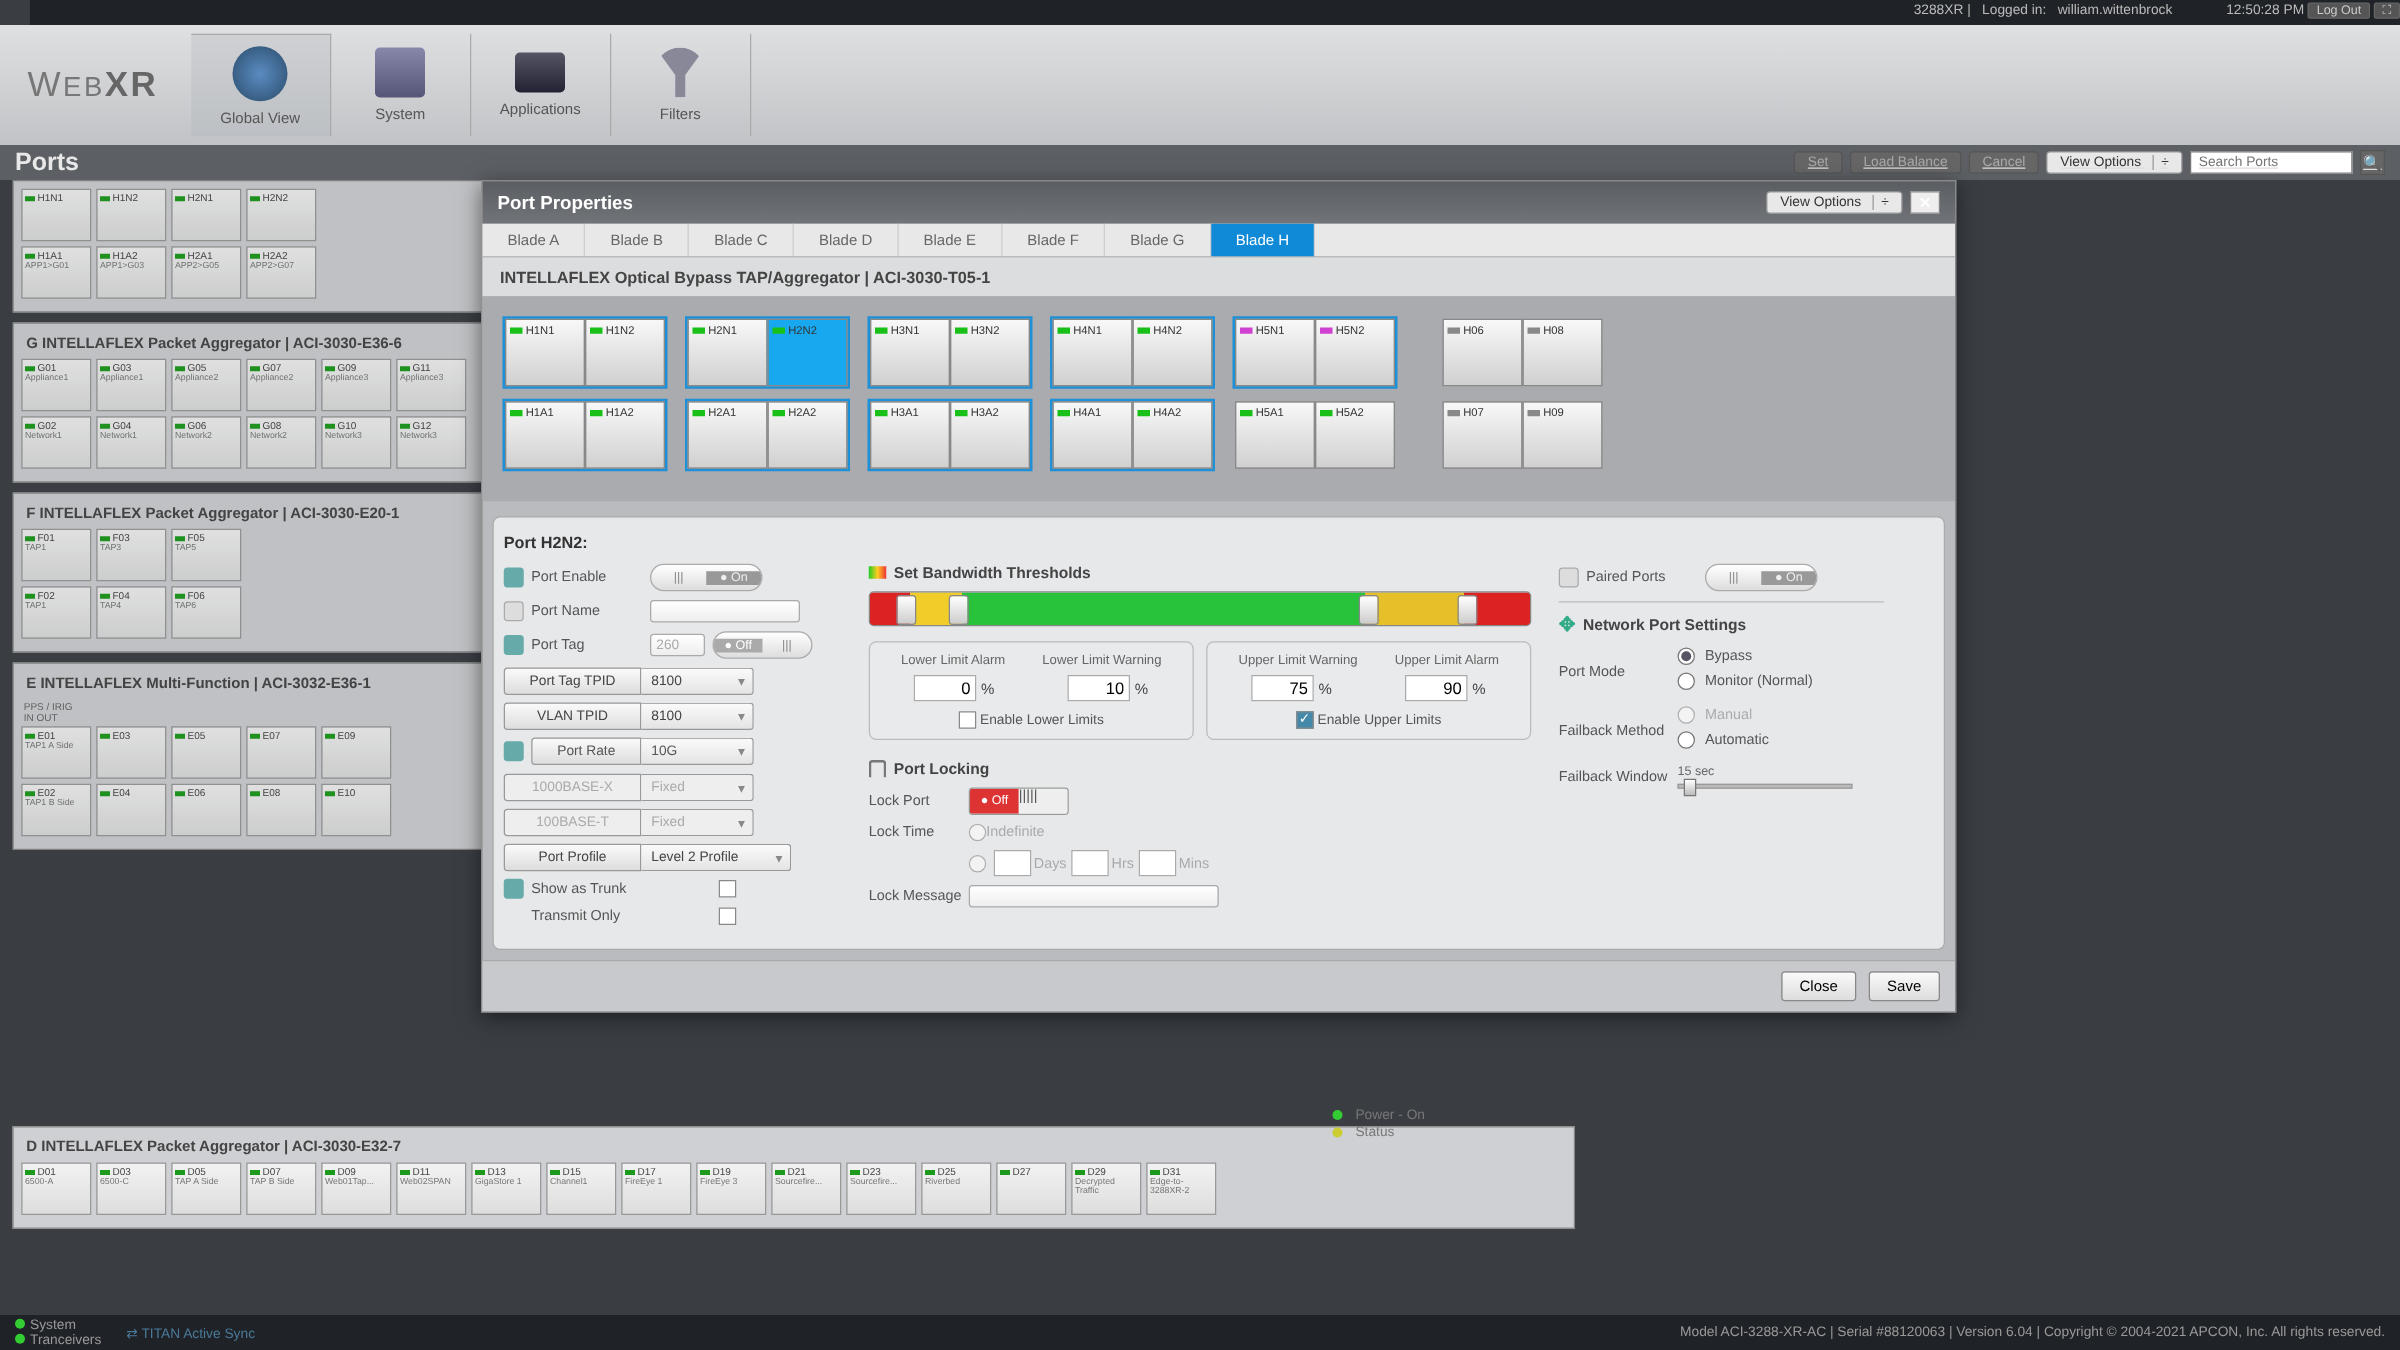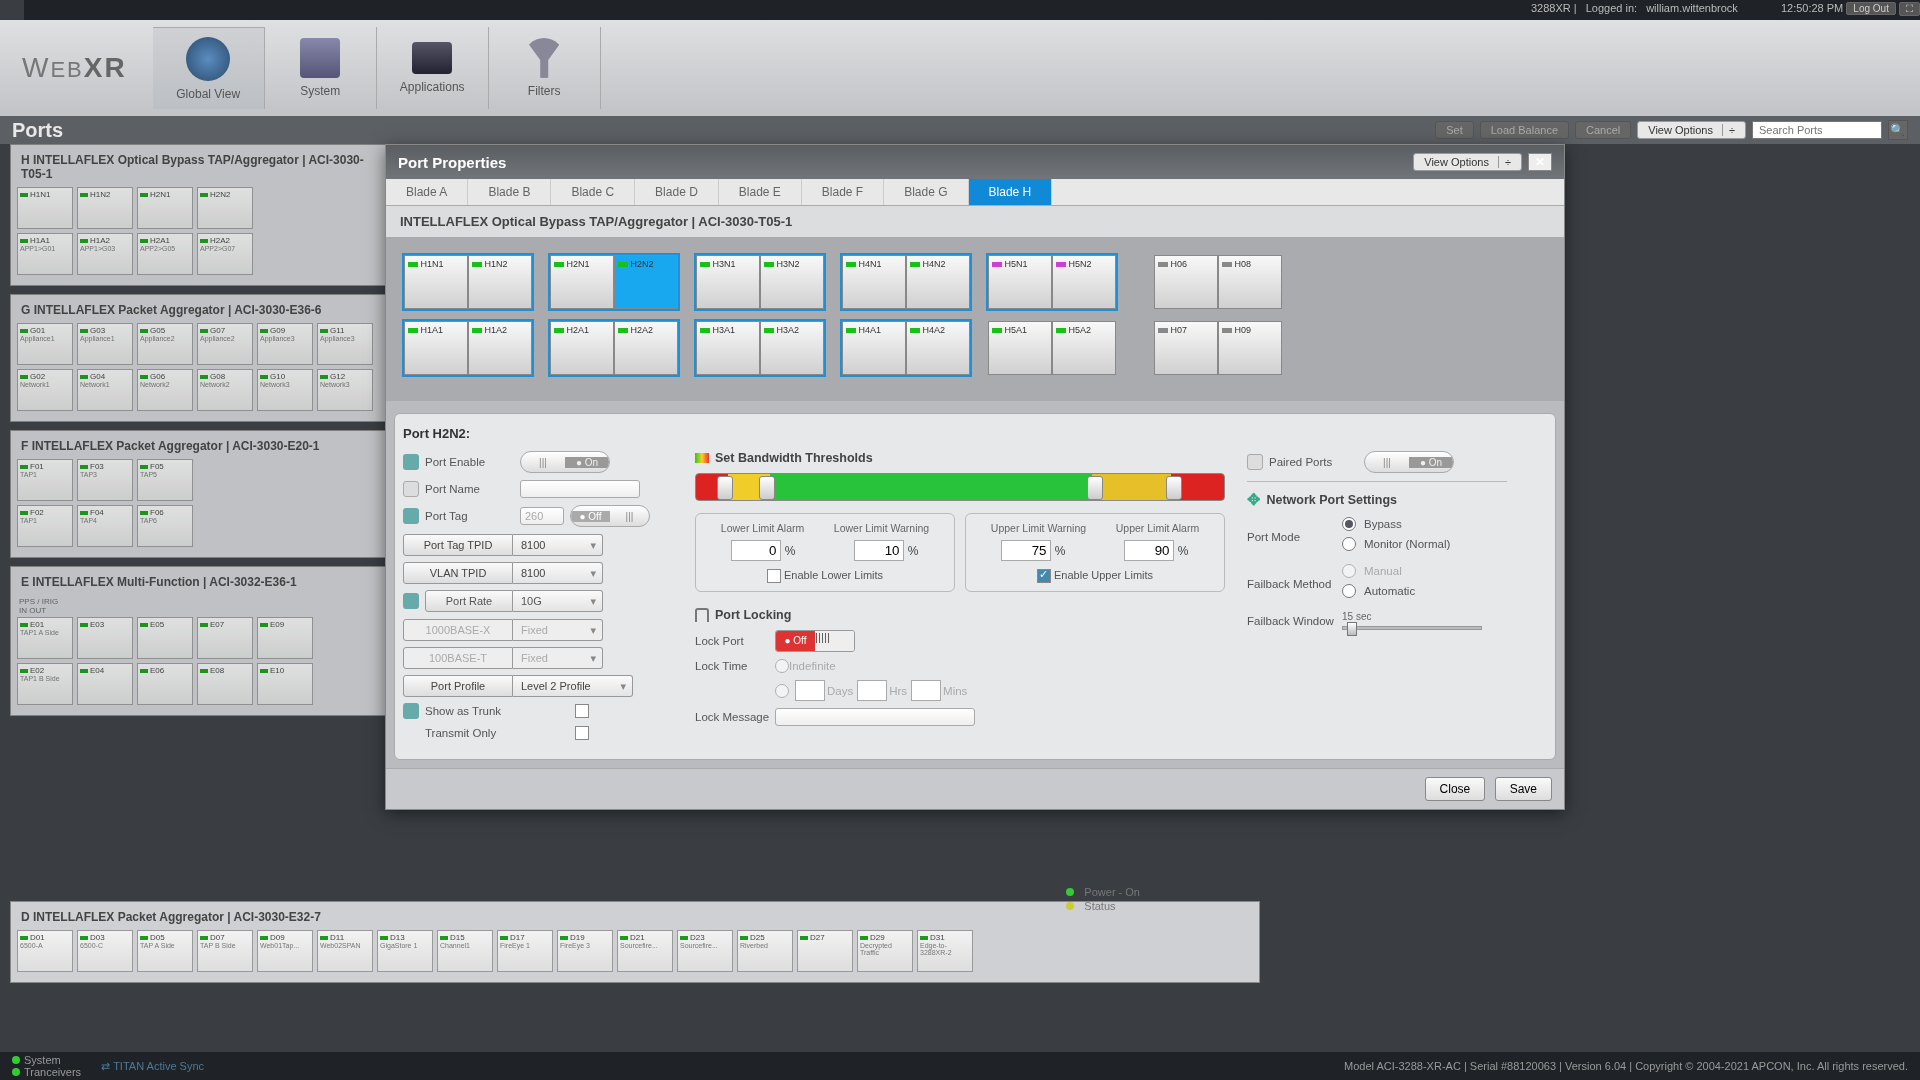--- a/index.html
+++ b/index.html
@@ -18,21 +18,21 @@
 .nav-tab { width:112px; height:82px; display:flex; flex-direction:column; align-items:center; justify-content:center; font-size:12px; color:#555; border-right:1px solid #aaa; cursor:pointer; }
 .nav-tab.active { background:linear-gradient(#cfd1d4,#bcbfc3); border-top:1px solid #aaa;}
 .nav-icon { width:44px; height:44px; margin-bottom:6px; background:radial-gradient(#5a8cc0,#2a4a6a); border-radius:50%; }
 .icon-system{background:linear-gradient(#88a,#557);border-radius:4px;width:40px;height:40px;}
 .icon-apps{background:linear-gradient(#556,#223);border-radius:4px;width:40px;height:32px;}
 .icon-filters{width:40px;height:40px;background:linear-gradient(#aab 0 40%,transparent 40%);clip-path:polygon(0 0,100% 0,60% 55%,60% 100%,40% 100%,40% 55%);background:#889;}
 
 
 .toolbar { height:28px; background:#5c5f64; color:#ddd; display:flex; align-items:center; padding:0 12px; justify-content:space-between; }
 .toolbar-left { font-size:20px; font-weight:bold; color:#e8e8e8; }
-.toolbar-right { display:flex; gap:6px; align-items:center; }
+.toolbar-right { display:flex; gap:6px; align-items:center;text-decoration:underline; }
 .tb-btn { background:#666; border:1px solid #555; color:#aaa; padding:2px 10px; font-size:11px; border-radius:3px; cursor:pointer; }
 .tb-btn.light { background:#e8e8e8; color:#333; border:1px solid #999;}
 .search-box { width:130px; padding:2px 6px; font-size:11px; border:1px solid #777; background:#fff; }
 .search-icon-btn { width:20px; height:20px; background:#666; border:1px solid #555; display:flex; align-items:center; justify-content:center; }
 
 
 .main { position:absolute; top:144px; left:0; right:0; bottom:28px; background:#3a3e43; }
 
 
 .blade-bg { position:absolute; left:10px; top:0; width:380px; bottom:0; overflow:hidden; opacity:0.9;}
@@ -183,21 +183,20 @@
     <button class="tb-btn light"><span>View Options</span> <span style="border-left:1px solid #999;padding-left:6px;margin-left:6px">÷</span></button>
     <input class="search-box" placeholder="Search Ports" style="">
     <div class="search-icon-btn">🔍</div>
   </div>
 </div>
 
 <div class="main">
 
   <div class="blade-bg" id="bladeBg">
       <div class="blade-section">
-        <div class="blade-header">H  INTELLAFLEX Optical Bypass TAP/Aggregator | ACI-3030-T05-1</div>
         <div class="port-row">
           <div class="bg-port"><span class="led"></span>H1N1<div style="font-size:7px;color:#777"></div></div>
           <div class="bg-port"><span class="led"></span>H1N2<div style="font-size:7px;color:#777"></div></div>
           <div class="bg-port"><span class="led"></span>H2N1<div style="font-size:7px;color:#777"></div></div>
           <div class="bg-port"><span class="led"></span>H2N2<div style="font-size:7px;color:#777"></div></div>
         </div>
         <div class="port-row">
           <div class="bg-port"><span class="led"></span>H1A1<div style="font-size:7px;color:#777">APP1&gt;G01</div></div>
           <div class="bg-port"><span class="led"></span>H1A2<div style="font-size:7px;color:#777">APP1&gt;G03</div></div>
           <div class="bg-port"><span class="led"></span>H2A1<div style="font-size:7px;color:#777">APP2&gt;G05</div></div>

